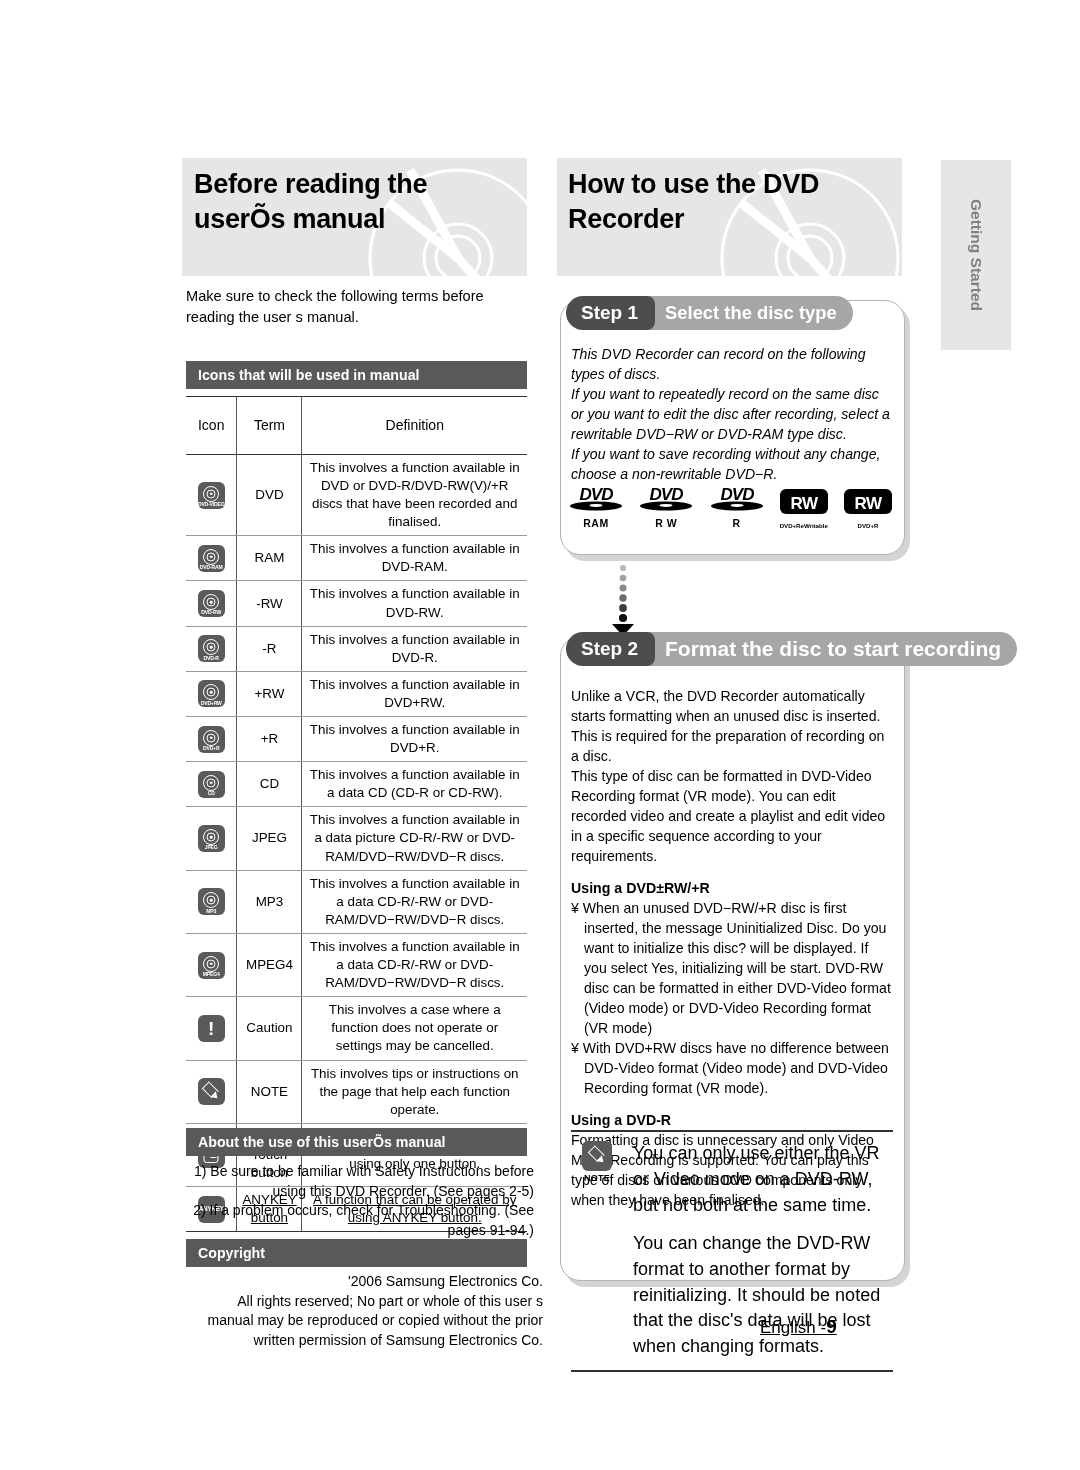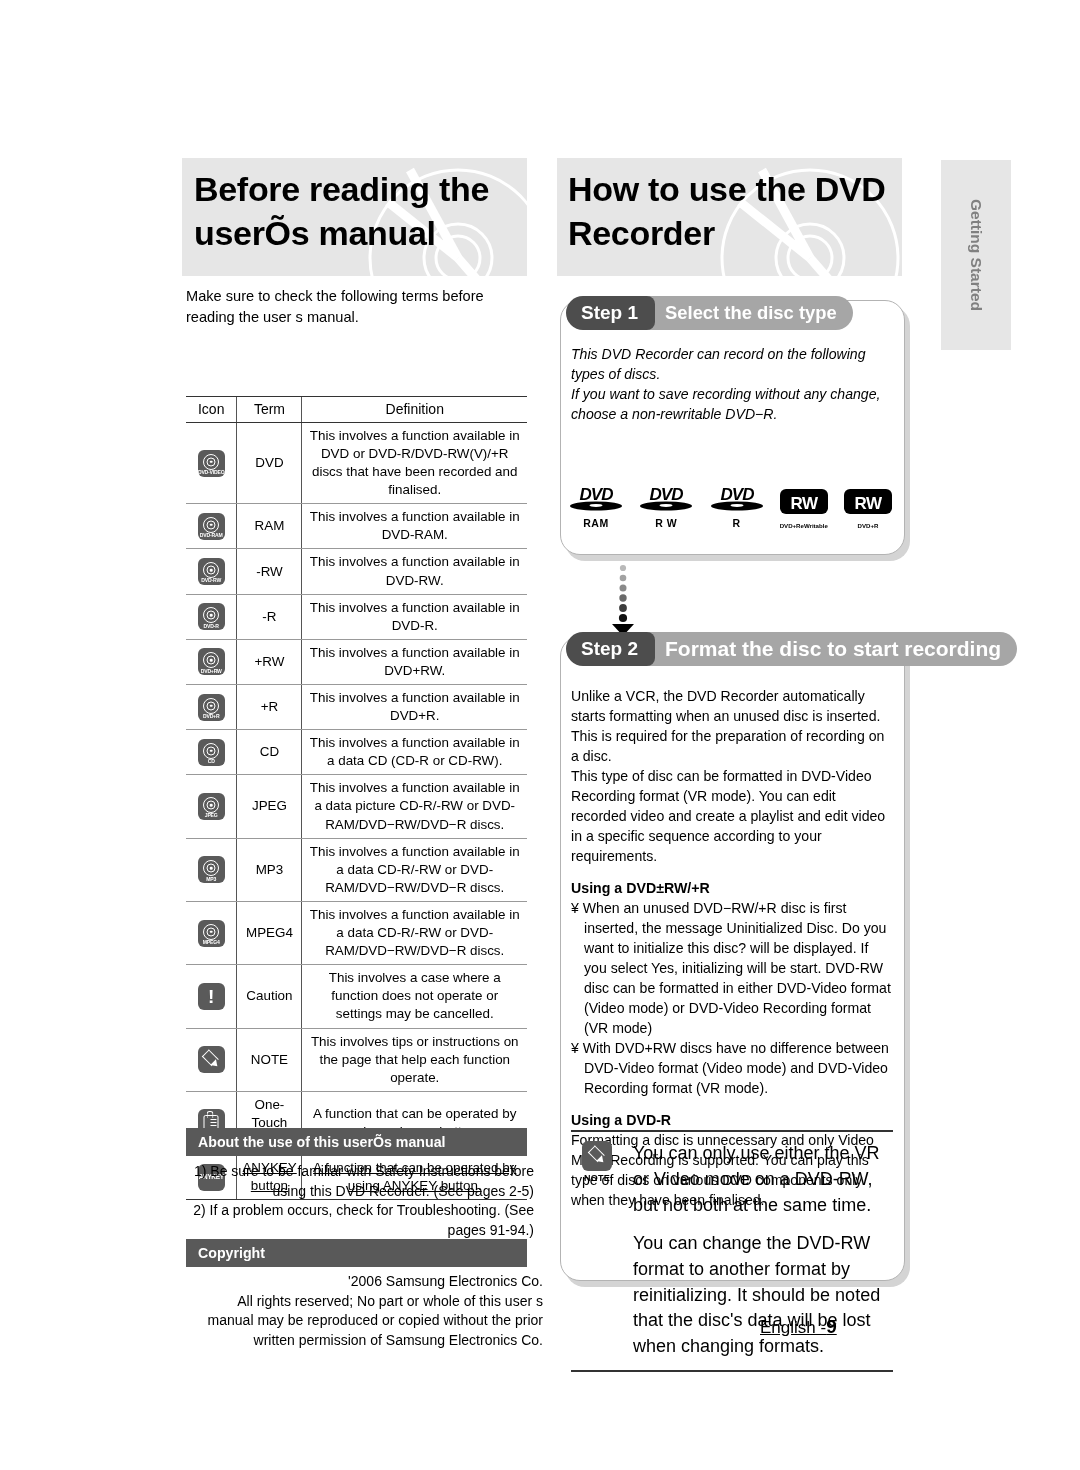--- a/index.html
+++ b/index.html
@@ -17,21 +17,21 @@
   
   .hdr-band {
     position:absolute;
     background:#e6e6e6;
   }
   .hdr-left  { left:182px; top:158px; width:345px; height:118px; }
   .hdr-right { left:557px; top:158px; width:345px; height:118px; }
 
   .hdr-title {
     position:absolute;
-    font-size:34px;
+    font-size:27px;
     font-weight:bold;
     line-height:1.30;
     letter-spacing:-0.3px;
     color:#000;
     z-index:4;
   }
   .hdr-title-left  { left:194px; top:167px; width:330px; }
   .hdr-title-right { left:568px; top:167px; width:330px; }
 
   .disc-deco { position:absolute; z-index:2; pointer-events:none; }
@@ -91,21 +91,21 @@
     padding:4px 5px;
     vertical-align:middle;
     font-weight:normal;
   }
   .icon-table tr:first-child th { border-bottom:1.6px solid #333; border-top:1.6px solid #333; }
   .icon-table td:first-child, .icon-table th:first-child { border-left:none; }
   .icon-table tr:last-child td { border-bottom:1.6px solid #333;text-decoration:underline; }
   .col-icon { width:52px; text-align:center; }
   .col-term { width:58px; text-align:center; }
   .col-def  { width:231px; text-align:center; }
-  .icon-table th { text-align:center; font-size:14px; padding:3px 0; }
+  .icon-table th { text-align:center; font-size:14px; padding:19px 0; }
 
   
   .gi {
     display:inline-block;
     width:27px; height:27px;
     border-radius:6px;
     background:#5a5a5a;
     position:relative;
     vertical-align:middle;
   }
@@ -330,20 +330,21 @@
     </g>
   </svg>
   <div class="hdr-title hdr-title-right">How to use the DVD Recorder</div>
 
   <div class="tab-vertical">
     <span>Getting Started</span>
   </div>
 
   <div class="lead-text">Make sure to check the following terms before reading the user s manual.</div>
 
+  <div class="sec-bar" id="bar-icons">Icons that will be used in manual</div>
 
   <table class="icon-table">
     <thead>
       <tr>
         <th class="col-icon">Icon</th>
         <th class="col-term">Term</th>
         <th class="col-def">Definition</th>
       </tr>
     </thead>
     <tbody id="icon-rows">
@@ -432,20 +433,21 @@
       <div>All rights reserved; No part or whole of this user s manual may be reproduced or copied without the prior written permission of Samsung Electronics Co.</div>
     </div>
 
   <div class="card" id="card1"></div>
   <div class="step-tag" id="tag1">
     <div class="step-num">Step 1</div>
     <div class="step-name">Select the disc type</div>
   </div>
   <div class="card-body" id="c1body">
       <p class="p">This DVD Recorder can record on the following types of discs.</p>
+      <p class="p">If you want to repeatedly record on the same disc or you want to edit the disc after recording, select a rewritable DVD−RW or DVD-RAM type disc.</p>
       <p class="p">If you want to save recording without any change, choose a non-rewritable DVD−R.</p>
     </div>
 
   <div class="logo-row" id="logo-row">
       <div class="logo"><svg width="56" height="30" viewBox="0 0 56 30">
           <ellipse cx="28" cy="24" rx="26" ry="4.6" fill="#000"></ellipse>
           <ellipse cx="28" cy="23.4" rx="6.5" ry="1.5" fill="#fff"></ellipse>
           <text x="28" y="18" font-family="Liberation Sans, sans-serif" font-size="17" font-weight="bold" font-style="italic" text-anchor="middle" fill="#000" letter-spacing="-1">DVD</text>
         </svg><div class="cap">RAM</div></div>
       <div class="logo"><svg width="56" height="30" viewBox="0 0 56 30">

